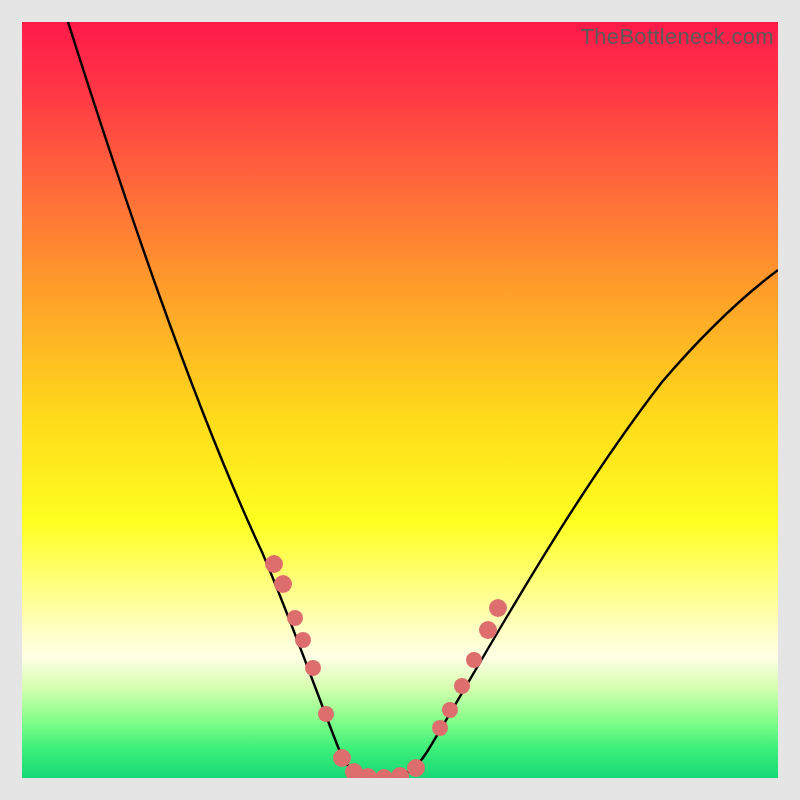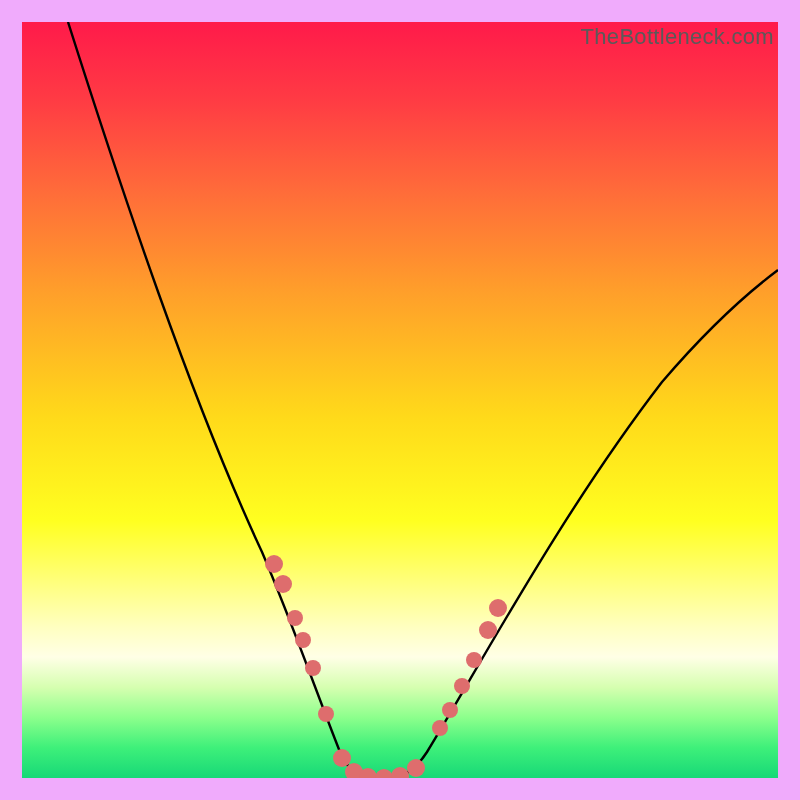--- a/index.html
+++ b/index.html
@@ -8,21 +8,21 @@
     width: 800px;
     height: 800px;
     overflow: hidden;
     background: #000;
     font-family: Arial, Helvetica, sans-serif;
   }
   .frame {
     position: relative;
     width: 800px;
     height: 800px;
-    background: #f0abfc;
+    background: #e5e5e5;
   }
   .plot-area {
     position: absolute;
     left: 22px;
     top: 22px;
     width: 756px;
     height: 756px;
     background: linear-gradient(to bottom,
       #ff1a4a 0%,
       #ff3a44 10%,

